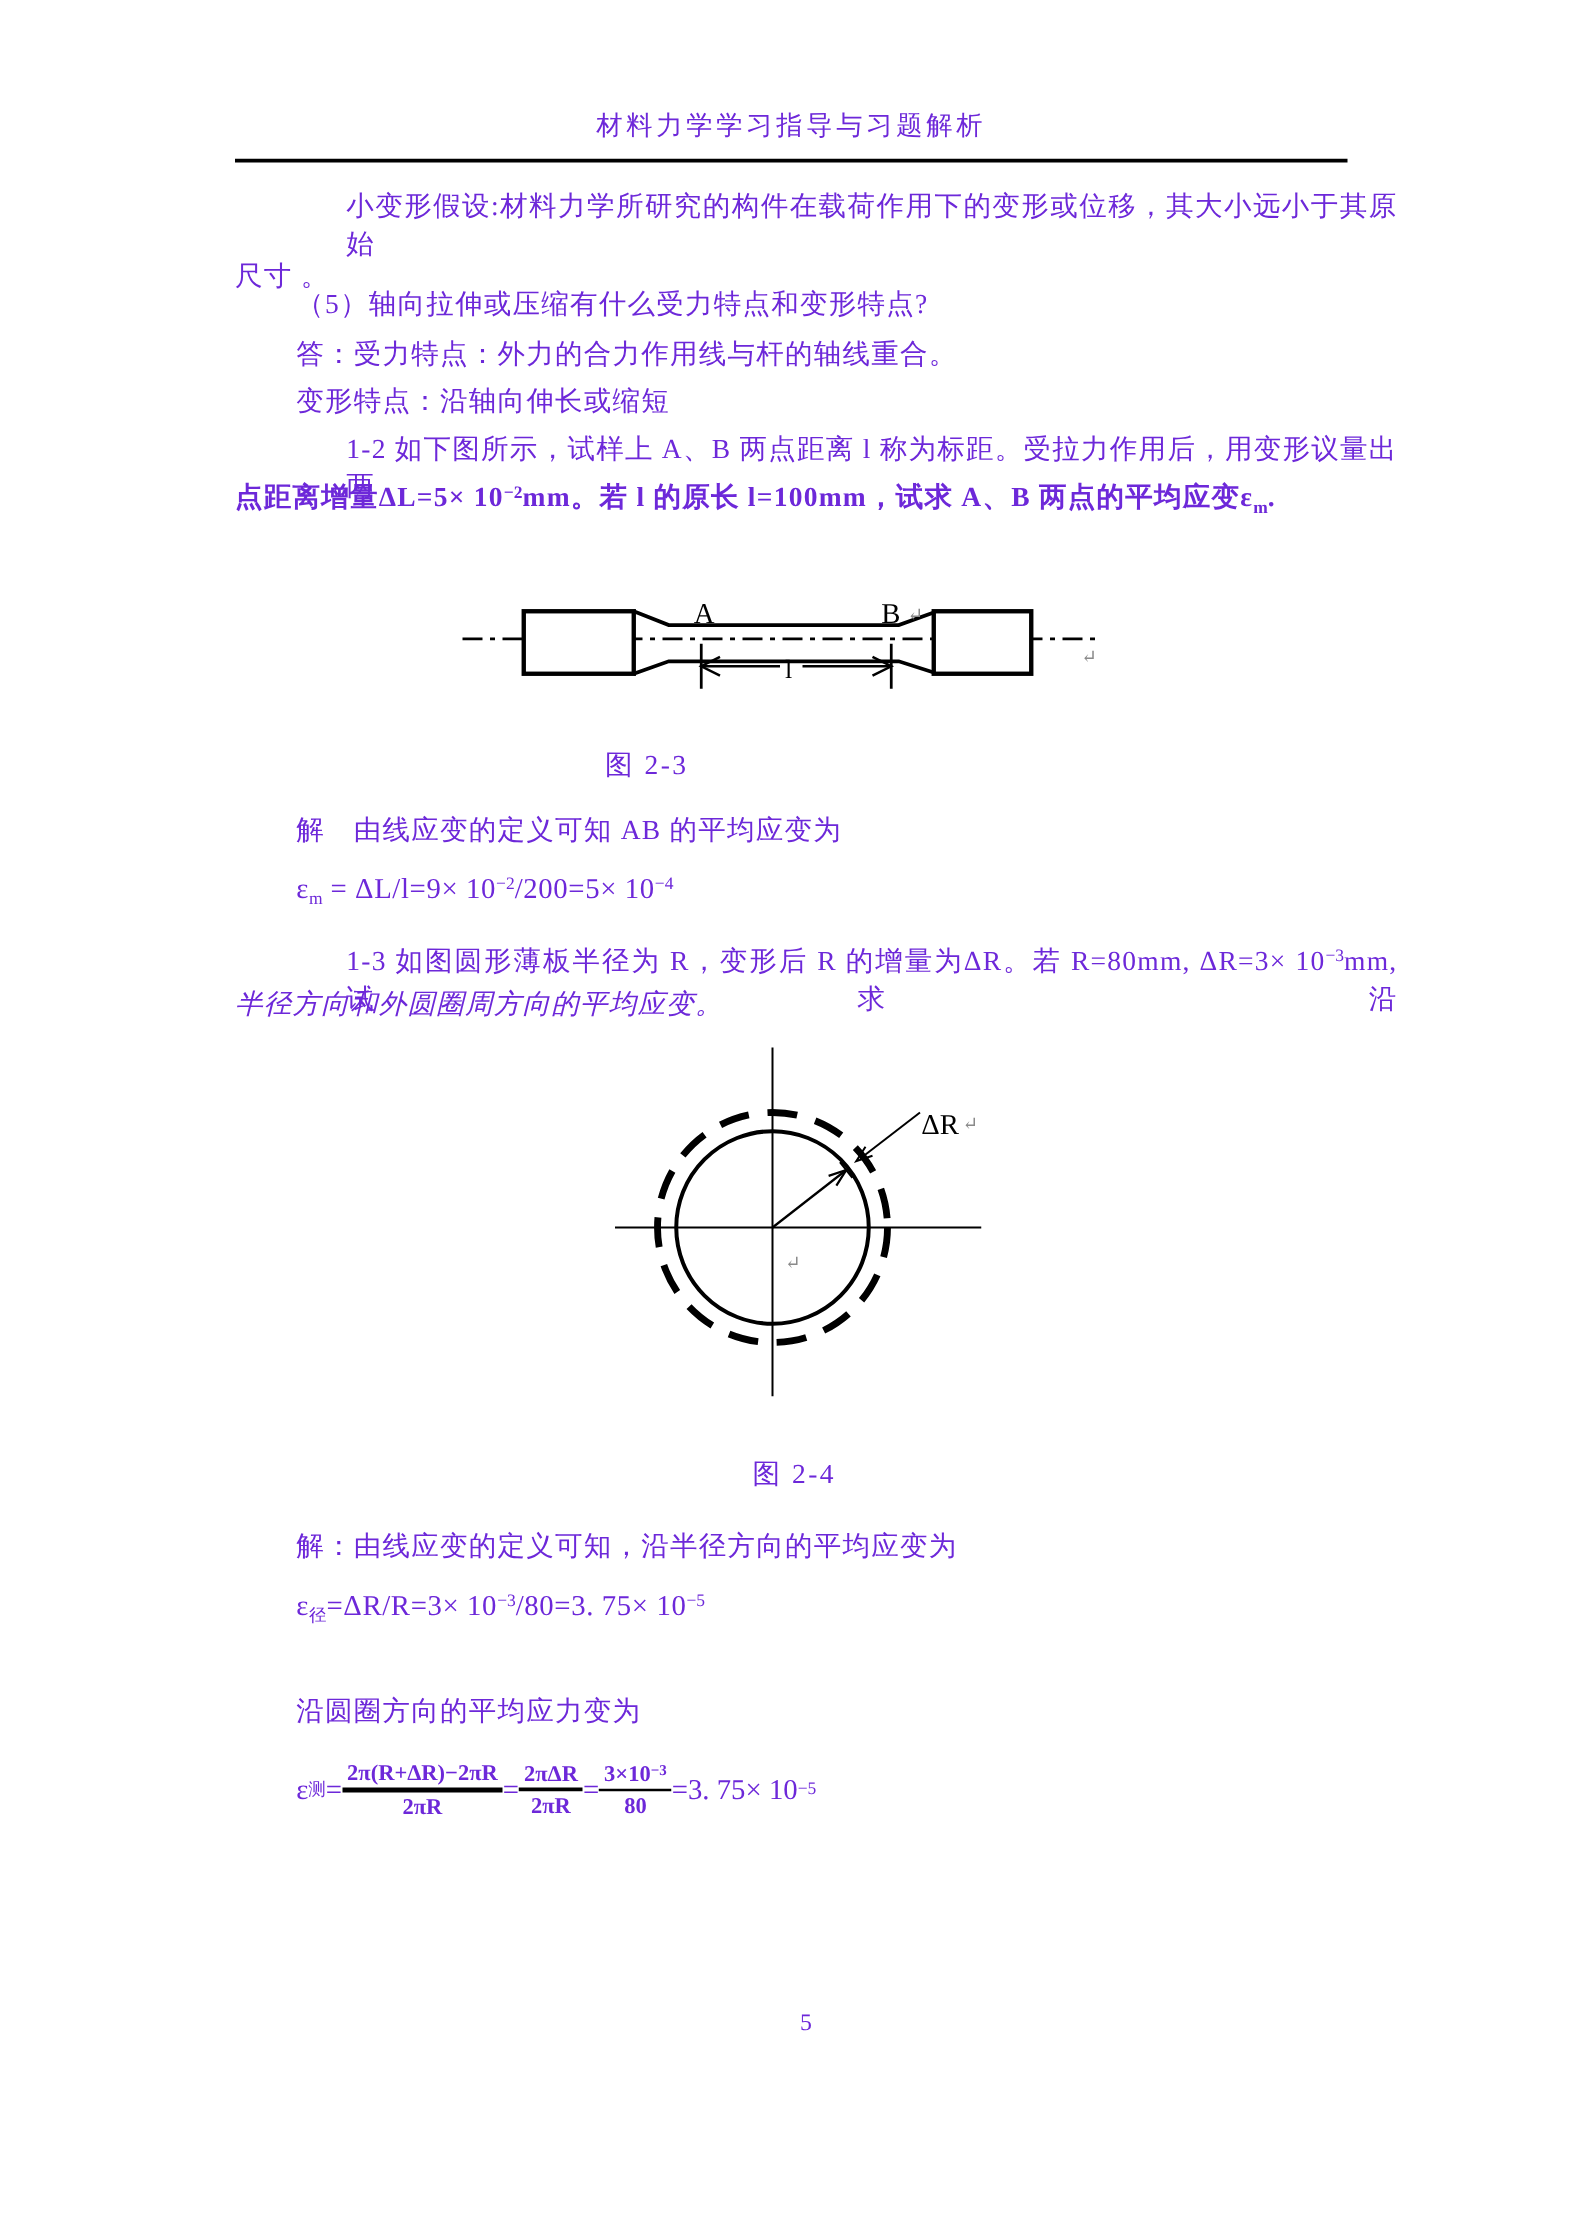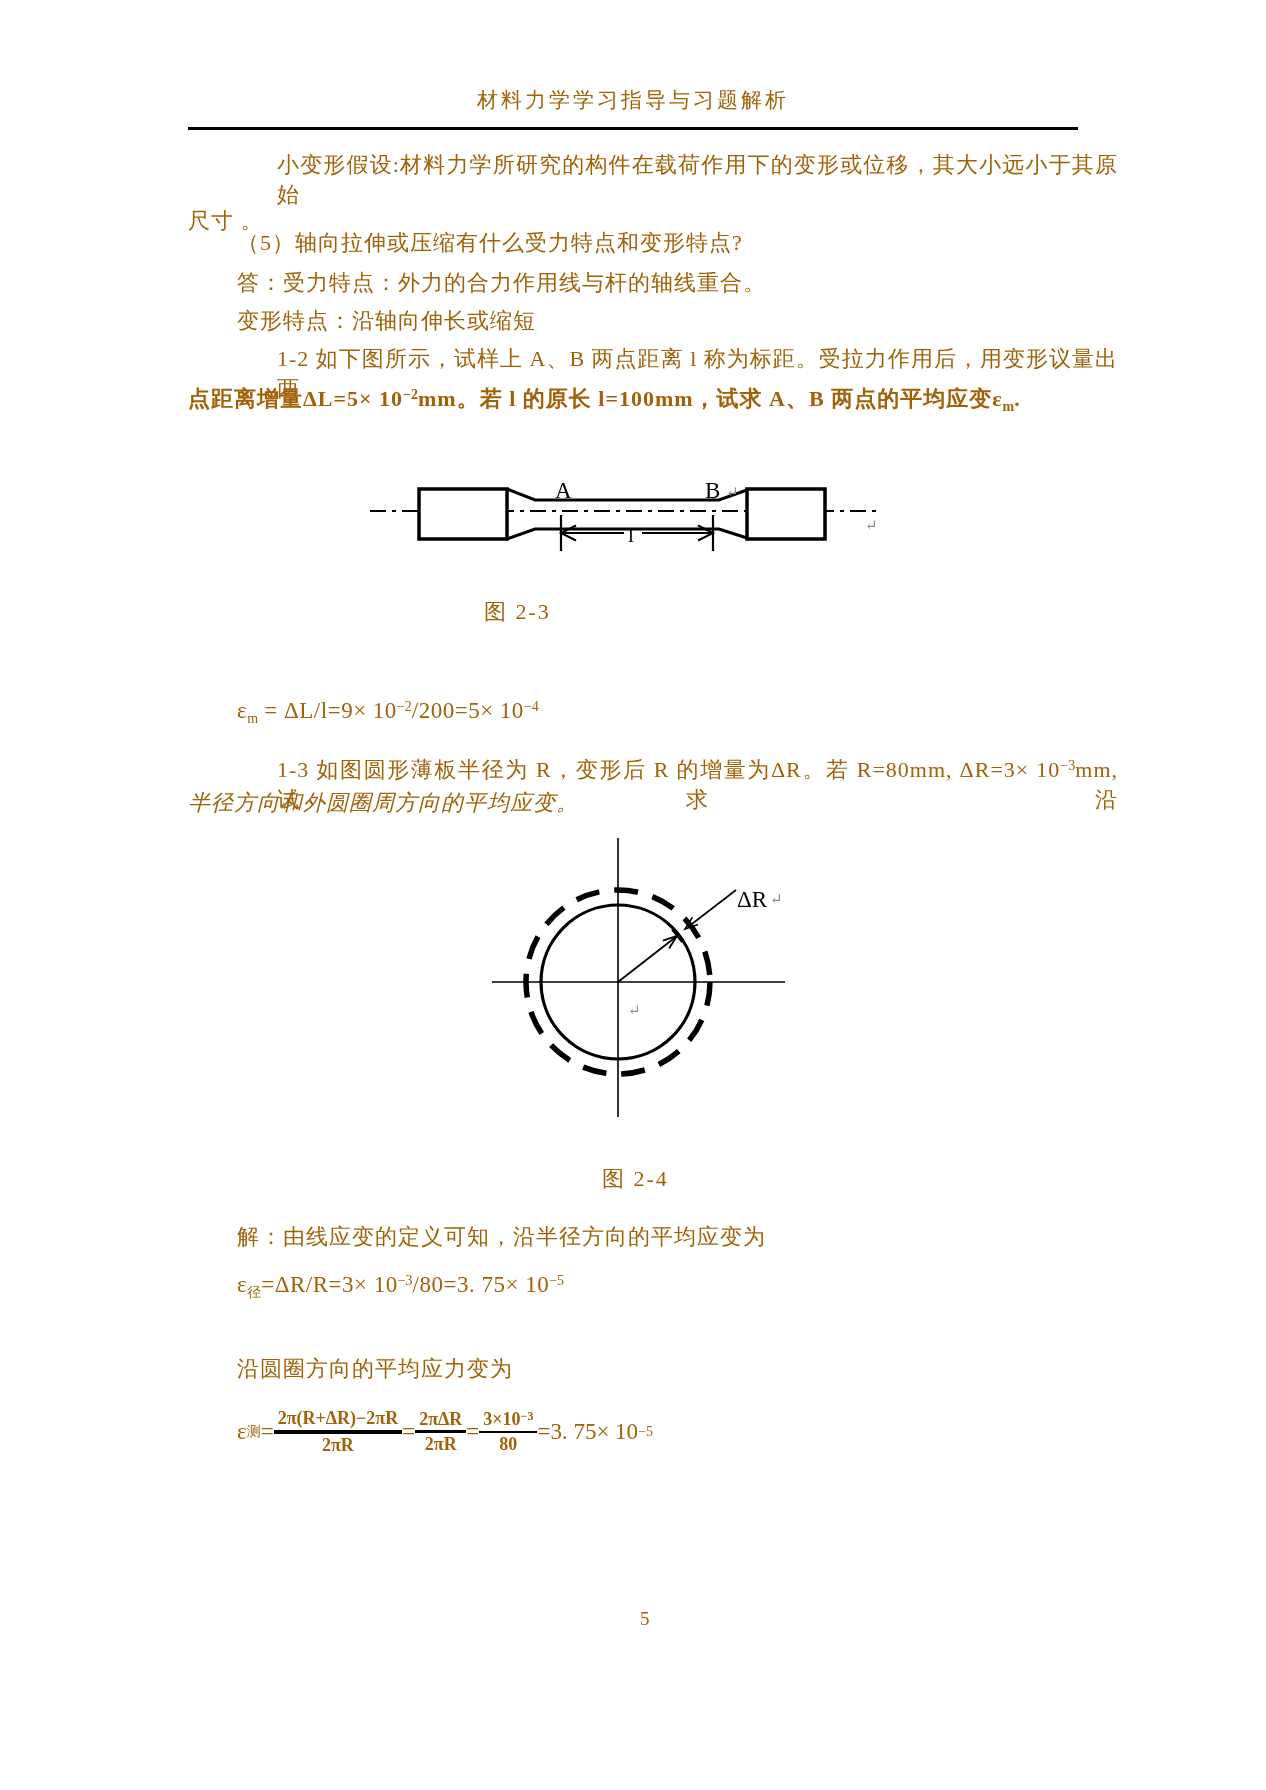--- a/index.html
+++ b/index.html
@@ -2,21 +2,21 @@
 <html><head>
 <meta charset="utf-8">
 <style>
   html,body{margin:0;padding:0;background:#ffffff;}
   .page{
     position:relative;
     width:1266px;
     height:1790px;
     background:#ffffff;
     font-family:"Liberation Serif","DejaVu Serif",serif;
-    color:#a16207;
+    color:#6d28d9;
     overflow:hidden;
   }
   .abs{position:absolute;}
   .line{
     font-size:22px;
     letter-spacing:1px;
     white-space:nowrap;
     line-height:30px;
   }
   .just{
@@ -98,20 +98,21 @@
     <line x1="216" y1="130" x2="279" y2="130" stroke="#000" stroke-width="2"></line>
     <line x1="297" y1="130" x2="368" y2="130" stroke="#000" stroke-width="2"></line>
     <polyline points="231,122.5 216,130 231,137.5" fill="none" stroke="#000" stroke-width="2"></polyline>
     <polyline points="353,122.5 368,130 353,137.5" fill="none" stroke="#000" stroke-width="2"></polyline>
     <text x="283" y="139" font-size="21">l</text>
     <text x="520" y="127" font-size="15" class="pilc">↵</text>
   </svg>
 
   <div class="abs caption" style="left:484px;top:597px;">图 2-3</div>
 
+  <div class="abs line" style="left:237px;top:649px;">解　由线应变的定义可知 AB 的平均应变为</div>
   <div class="abs formula" style="left:237px;top:698px;">
     <span>ε</span><span class="sub">m</span><span> = ΔL/l=9× 10</span><span class="sup">−2</span><span>/200=5× 10</span><span class="sup">−4</span>
   </div>
 
   <div class="abs line just" style="left:237px;top:751px;">
     <span>1-3 如图圆形薄板半径为 R，变形后 R 的增量为ΔR。若 R=80mm, ΔR=3× 10</span><span class="sup">−3</span><span>mm, 试求沿</span>
   </div>
   <div class="abs line" style="left:188px;top:788px;font-style:italic;">半径方向和外圆圈周方向的平均应变。</div>
 
   <svg class="abs" style="left:440px;top:830px;" width="420" height="300" viewBox="0 0 420 300">

